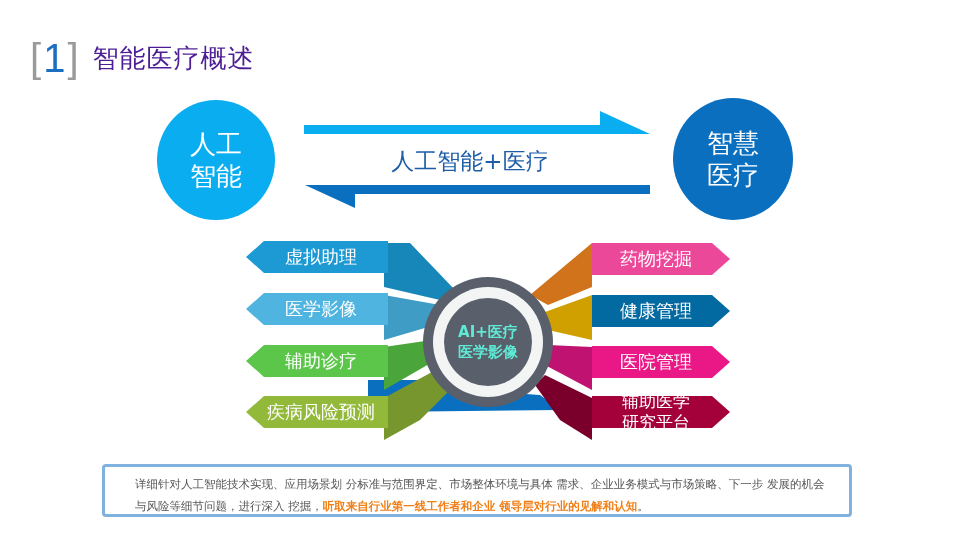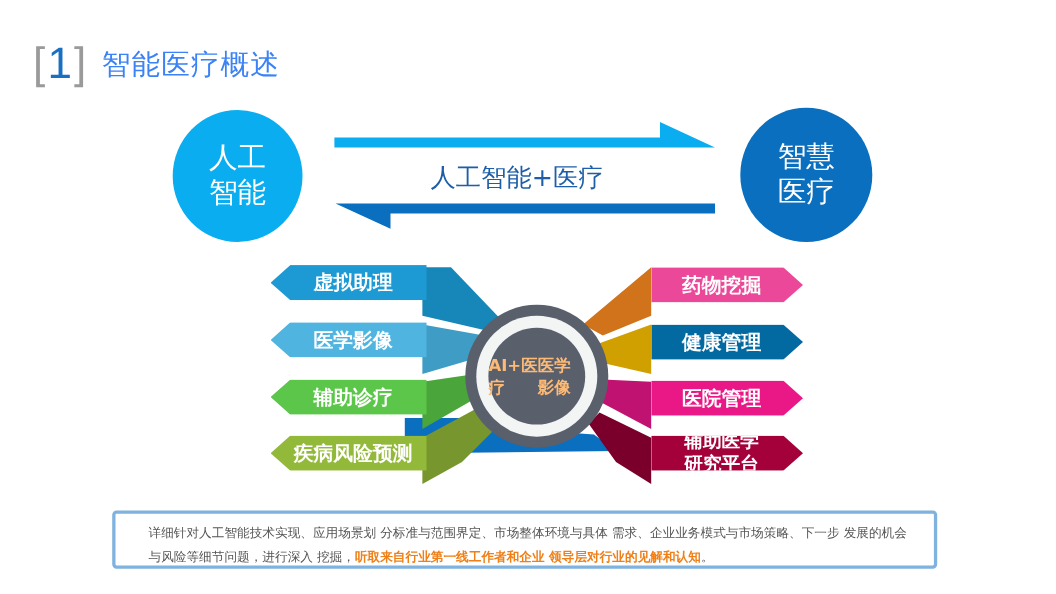--- a/index.html
+++ b/index.html
@@ -7,43 +7,43 @@
     width:960px; height:540px; position:relative; overflow:hidden;
     background:#ffffff;
     font-family:"DejaVu Sans", "Liberation Sans", sans-serif;
   }
   .abs { position:absolute; }
 
   
   .title-wrap { left:30px; top:36px; height:44px; display:flex; align-items:center; }
   .bracket { color:#9a9a9a; font-size:40px; font-weight:300; line-height:40px; font-family:"Liberation Sans", sans-serif; }
   .num { color:#1a6fc2; font-size:40px; line-height:40px; margin:0 2px; font-family:"Liberation Sans", sans-serif; }
-  .title-text { color:#3b82f6; font-size:26px; margin-left:14px; letter-spacing:1px; }
+  .title-text { color:#4c1d95; font-size:26px; margin-left:14px; letter-spacing:1px; }
 
   
   .circle {
     border-radius:50%; display:flex; align-items:center; justify-content:center;
     color:#fff; font-weight:normal; font-size:26px; line-height:32px; text-align:right;
   }
   .circle-ai { left:157px; top:100px; width:118px; height:120px; background:#0aaef0; }
   .circle-sm { left:673px; top:98px; width:120px; height:122px; background:#0a6fbf; }
 
   .arrow-center-label { left:330px; top:146px; width:280px; text-align:center; color:#1e5ea8; font-size:23px; }
 
   
-  .tab { height:32px; display:flex; align-items:center; justify-content:center; color:#fff; font-weight:bold; font-size:18px; }
+  .tab { height:32px; display:flex; align-items:center; justify-content:center; color:#fff; font-weight:normal; font-size:18px; }
   .tab-left { left:246px; width:142px; clip-path:polygon(18px 0,100% 0,100% 100%,18px 100%,0 50%); padding-left:8px; box-sizing:border-box; }
   .tab-right { left:592px; width:138px; clip-path:polygon(0 0,calc(100% - 18px) 0,100% 50%,calc(100% - 18px) 100%,0 100%); padding-right:10px; box-sizing:border-box; }
   .tab-right.two-line { font-size:17px; line-height:21px; text-align:left; }
 
   
   .hub-outer { left:423px; top:277px; width:130px; height:130px; border-radius:50%; background:#5a5f6c; }
   .hub-ring { left:433px; top:287px; width:110px; height:110px; border-radius:50%; background:#f3f5f5; }
   .hub-inner { left:444px; top:298px; width:88px; height:88px; border-radius:50%; background:#5a5f6c;
-    display:flex; flex-direction:row; align-items:center; justify-content:center; color:#fdba74; font-weight:bold; font-size:15px; line-height:20px; }
+    display:flex; flex-direction:column; align-items:center; justify-content:center; color:#5eead4; font-weight:bold; font-size:15px; line-height:20px; }
 
   
   .desc-box { left:102px; top:464px; width:750px; height:53px; border:3px solid #7fb2de; border-radius:4px; box-sizing:border-box;
     padding:6px 24px 0 30px; font-size:11.5px; line-height:22px; color:#555; }
   .desc-highlight { color:#ef7f16; font-weight:bold; }
 </style>
 </head>
 <body>
 
 <div class="abs title-wrap">

